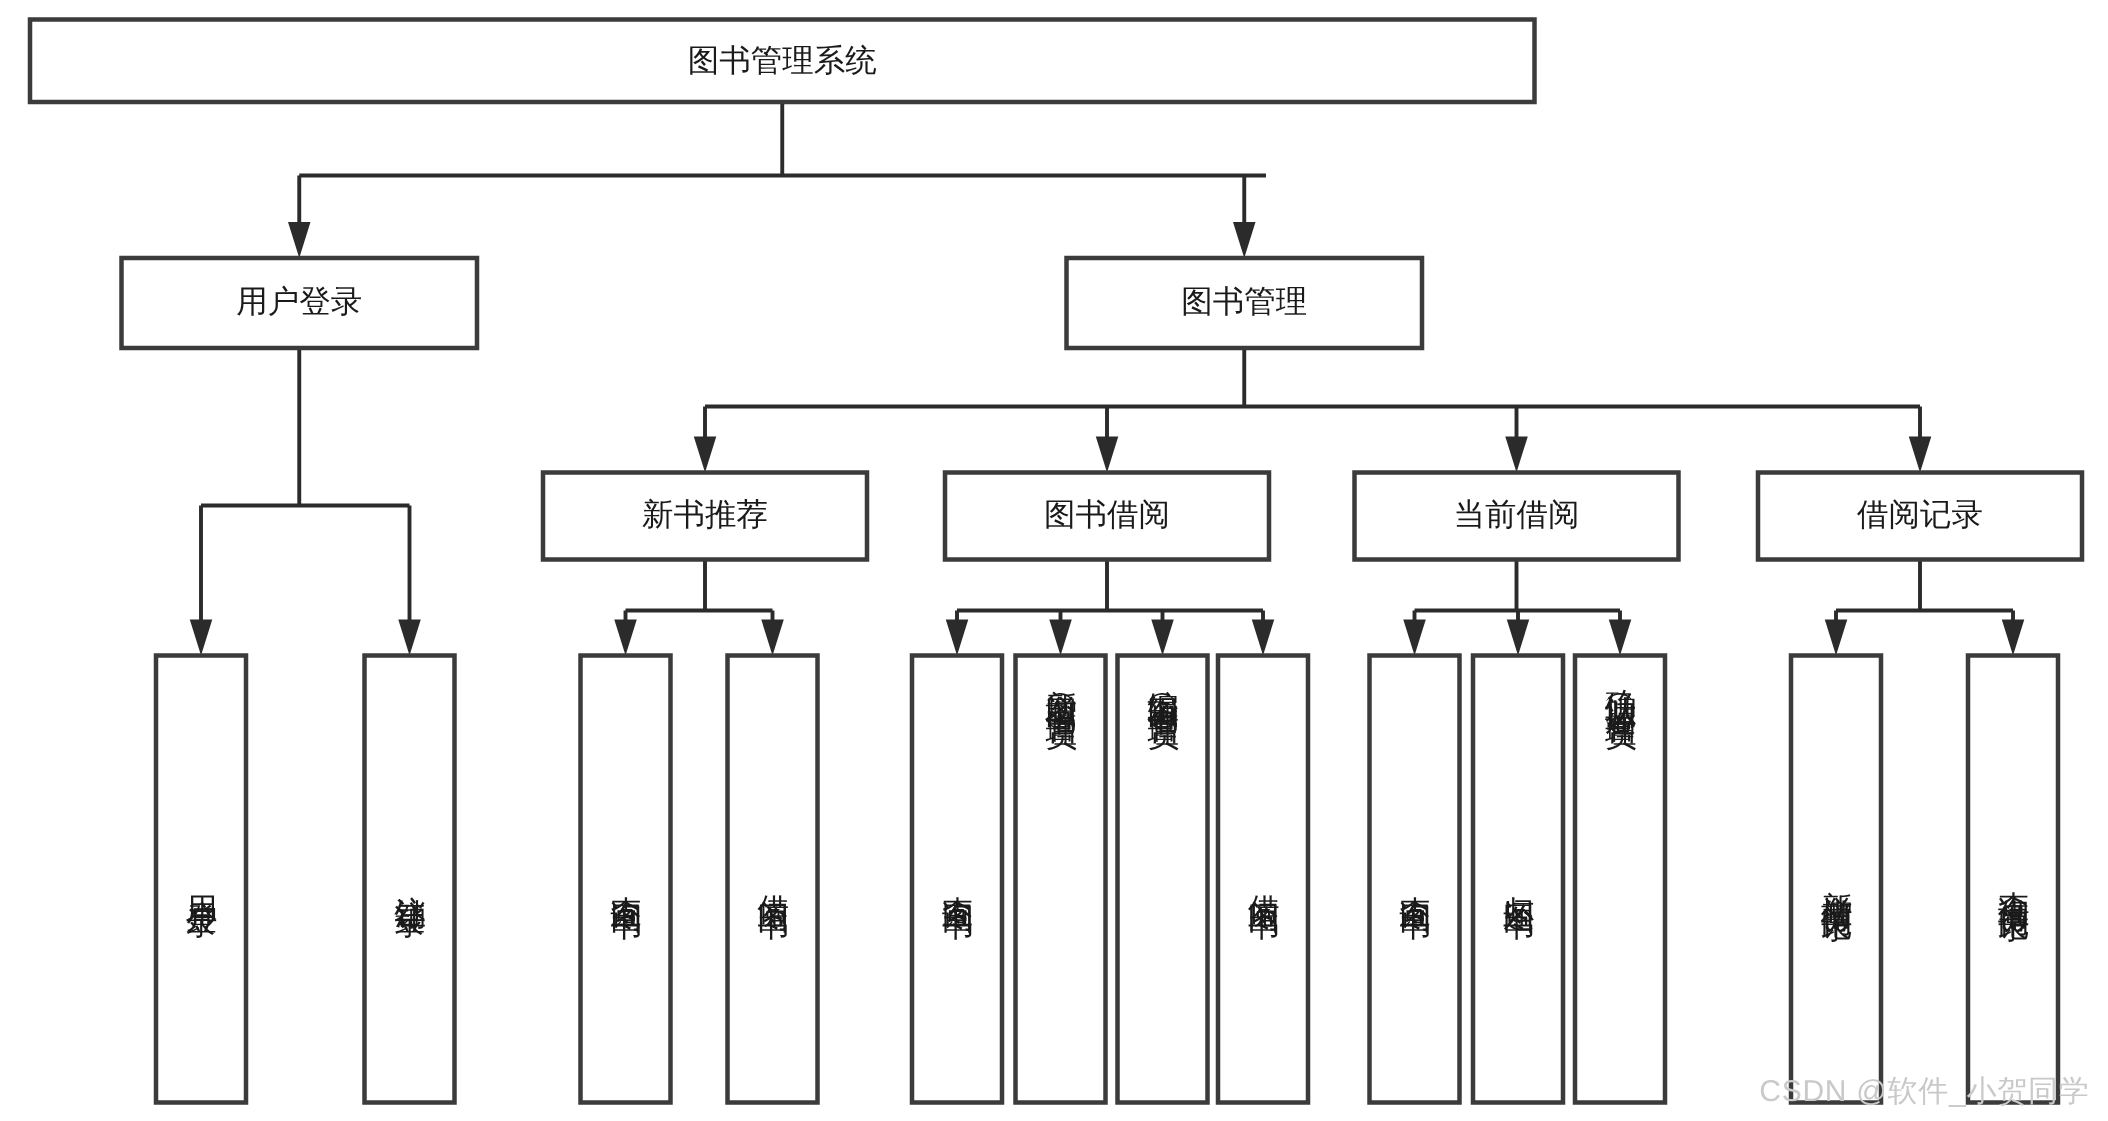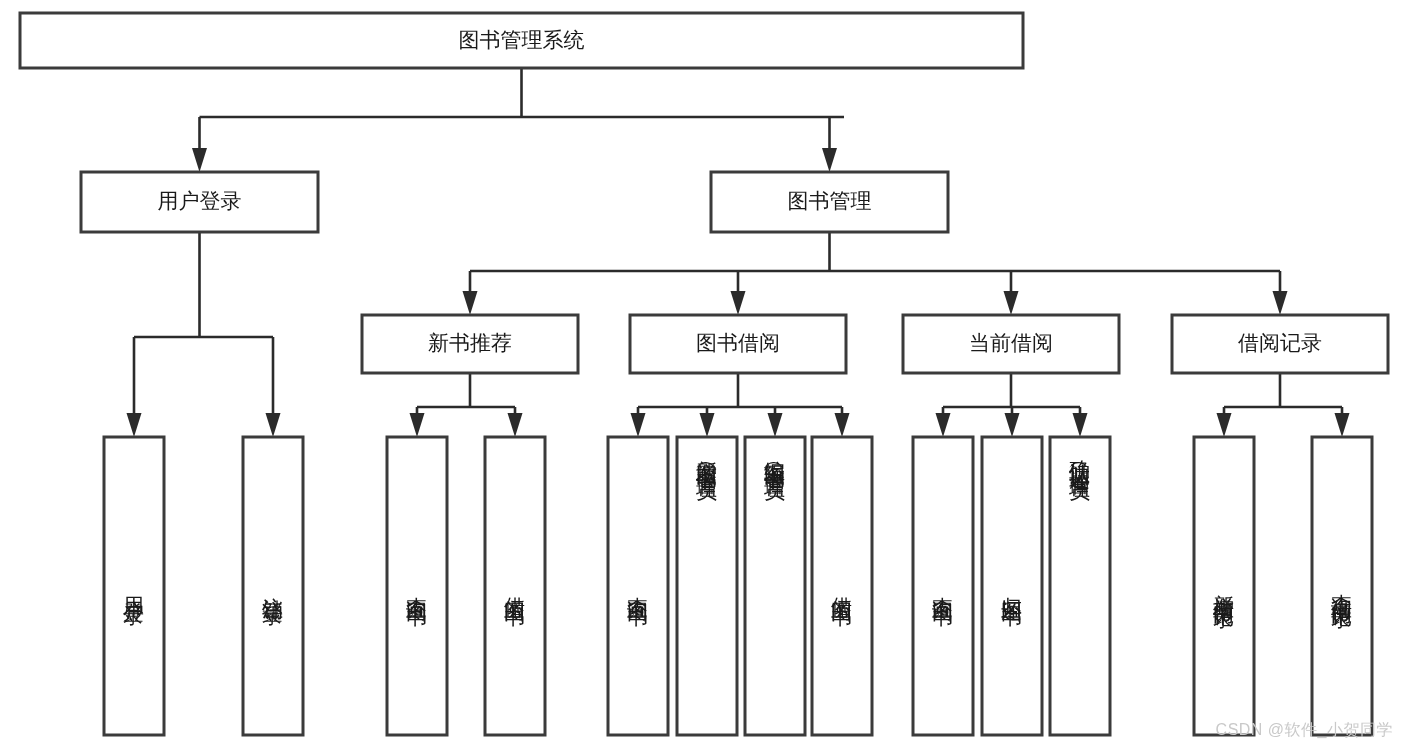--- a/index.html
+++ b/index.html
@@ -48,21 +48,21 @@
   }
   .arrow-head {
     fill: #2b2b2b;
     stroke: none;
   }
   .watermark {
     position: absolute;
     right: 12px;
     bottom: 6px;
     font-family: "Liberation Sans", "DejaVu Sans", sans-serif;
-    font-size: 16px;
+    font-size: 20px;
     color: #c9c9c9;
     white-space: nowrap;
     letter-spacing: 0.5px;
     user-select: none;
   }
 </style>
 </head>
 <body>
 
 <div id="diagram-root">

